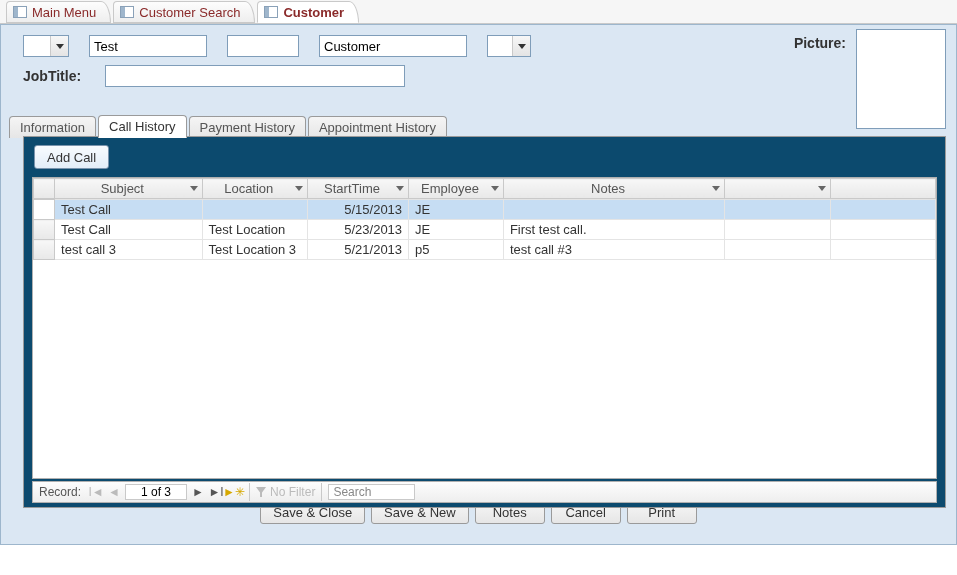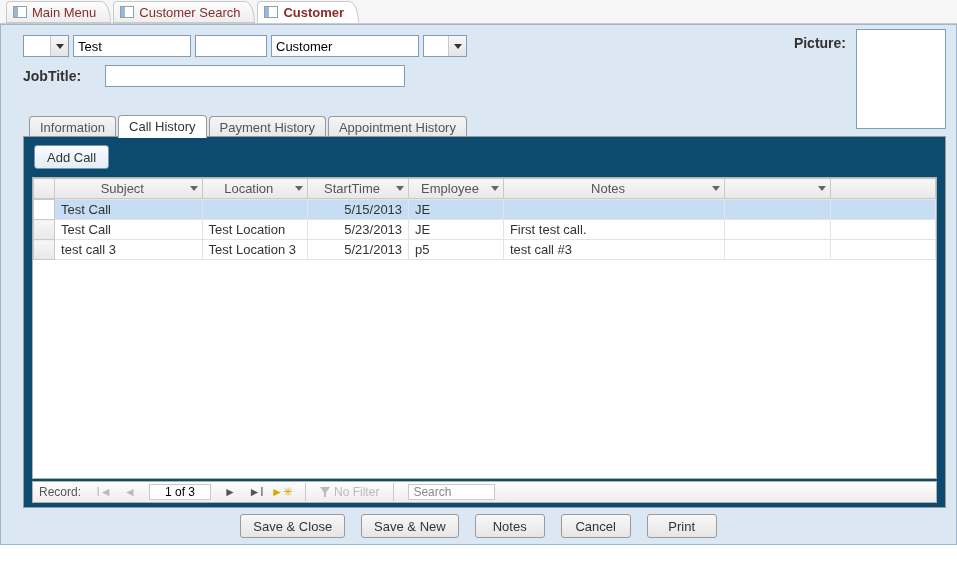--- a/index.html
+++ b/index.html
@@ -9,36 +9,36 @@
   
   .doc-tabs { height: 24px; display: flex; align-items: flex-end; padding-left: 6px; background: #f6f6f6; border-bottom: 1px solid #c9c9c9; }
   .doc-tab { display: flex; align-items: center; height: 22px; border: 1px solid #c9c9c9; border-bottom: 1px solid #c9c9c9; border-top-left-radius: 4px; border-top-right-radius: 10px 22px; background: linear-gradient(#fdfdfd,#eeeeee); margin-right: 2px; padding: 0 14px 0 6px; color: #8a2a2a; position: relative; cursor: pointer; }
   .doc-tab.active { background: #fff; border-bottom: 1px solid #fff; font-weight: bold; }
   .doc-tab .tab-icon { width: 14px; height: 12px; margin-right: 5px; border: 1px solid #8aa1b8; background: linear-gradient(to right,#9fb6cc 35%,#fff 35%); }
 
   
   .form-area { background: #dbe7f3; border: 1px solid #9db6cc; height: 521px; position: relative; }
 
   
-  .header-row { position: absolute; top: 10px; left: 22px; right: 20px; display: flex; align-items: flex-end; gap: 4px; }
+  .header-row { position: absolute; top: 10px; left: 22px; right: 20px; display: flex; align-items: flex-end; gap: 20px; }
   .combo { display: inline-flex; align-items: stretch; border: 1px solid #7f9db9; background: #fff; height: 22px; }
   .combo input { border: none; padding: 0 4px; font: inherit; height: 20px; outline: none; background: transparent; }
   .combo .drop { width: 18px; background: linear-gradient(#f7f7f7,#e4e4e4); border-left: 1px solid #c9c9c9; display: flex; align-items: center; justify-content: center; cursor: pointer; }
   .combo .drop::after { content: ""; border-left: 4px solid transparent; border-right: 4px solid transparent; border-top: 5px solid #333; }
   .textbox { border: 1px solid #7f9db9; background: #fff; height: 22px; padding: 0 4px; font: inherit; outline: none; }
 
   .picture-label { position: absolute; top: 10px; right: 110px; font-weight: bold; font-size: 14px; }
   .picture-box { position: absolute; top: 4px; right: 10px; width: 90px; height: 100px; border: 1px solid #7f9db9; background: #fff; }
 
   .jobtitle-row { position: absolute; top: 40px; left: 22px; display: flex; align-items: center; gap: 24px; }
   .jobtitle-row label { font-weight: bold; font-size: 14px; }
   .jobtitle-row input { width: 300px; }
 
   
-  .subtab-strip { position: absolute; top: 88px; left: 28px; display: flex; align-items: flex-end; height: 24px; }
+  .subtab-strip { position: absolute; top: 88px; left: 8px; display: flex; align-items: flex-end; height: 24px; }
   .subtab { border: 1px solid #9a9a9a; border-bottom: none; border-top-left-radius: 4px; border-top-right-radius: 4px; background: linear-gradient(#f5f5f5,#e6e6e6); padding: 3px 10px; margin-right: 2px; color: #555; cursor: pointer; position: relative; top: 1px; }
   .subtab.active { background: #fff; font-weight: normal; color: #333; border-bottom: 1px solid #fff; z-index: 2; }
 
   .subtab-panel { position: absolute; top: 111px; left: 22px; right: 10px; bottom: 36px; border: 1px solid #9a9a9a; background: #0c4a6e; z-index: 1; }
 
   
   .btn { display: inline-flex; align-items: center; justify-content: center; height: 24px; padding: 0 12px; border: 1px solid #7a94ad; border-radius: 3px; background: linear-gradient(#f8fbfe,#e3eef8); cursor: pointer; font: inherit; color: #333; }
   .add-call { position: absolute; top: 8px; left: 10px; }
 
   
@@ -47,32 +47,32 @@
   .grid th { background: linear-gradient(#f7f7f7,#e8e8e8); border: 1px solid #c9c9c9; font-weight: normal; padding: 2px 4px; text-align: left; position: relative; height: 20px; color: #555; }
   .grid th .hdr { display: flex; align-items: center; justify-content: space-between; }
   .grid th .drop-ind { width: 0; height: 0; border-left: 4px solid transparent; border-right: 4px solid transparent; border-top: 5px solid #666; margin-left: 4px; }
   .grid td { border: 1px solid #e4e4e4; padding: 2px 6px; height: 20px; white-space: nowrap; overflow: hidden; }
   .grid .rowsel { width: 18px; background: linear-gradient(#f7f7f7,#e8e8e8); border: 1px solid #c9c9c9; }
   .grid tr.selected td { background: #c6ddf3; }
   .grid tr.selected td:first-of-type { background: #fff; }
   .grid-body { flex: 1; overflow: auto; }
 
   
-  .recnav { position: absolute; left: 8px; right: 8px; bottom: 4px; height: 22px; border: 1px solid #b0b0b0; background: linear-gradient(#fdfdfd,#eeeeee); display: flex; align-items: center; font-size: 12px; color: #555; gap: 8px; }
+  .recnav { position: absolute; left: 8px; right: 8px; bottom: 4px; height: 22px; border: 1px solid #b0b0b0; background: linear-gradient(#fdfdfd,#eeeeee); display: flex; align-items: center; font-size: 12px; color: #555; }
   .recnav .lbl { padding: 0 6px; }
   .recnav .navbtn { width: 18px; height: 18px; display: flex; align-items: center; justify-content: center; cursor: pointer; color: #555; }
   .recnav .navbtn.disabled { color: #bbb; cursor: default; }
   .recnav input.pos { width: 62px; height: 16px; border: 1px solid #c9c9c9; text-align: center; font: inherit; margin: 0 2px; }
   .recnav .sep { width: 1px; height: 18px; background: #c9c9c9; margin: 0 6px; }
   .recnav .filter { display: flex; align-items: center; gap: 4px; color: #bbb; }
   .recnav .filter .funnel { width: 10px; height: 10px; background: conic-gradient(#bbb 0 25%, transparent 0 50%, #bbb 0 75%, transparent 0); clip-path: polygon(0 0, 100% 0, 60% 55%, 60% 100%, 40% 100%, 40% 55%); background: #bbb; }
   .recnav input.search { width: 87px; height: 16px; border: 1px solid #c9c9c9; padding: 0 4px; font: inherit; color: #888; }
 
   
-  .footer-btns { position: absolute; bottom: 6px; left: 0; right: 0; display: flex; gap: 16px; justify-content: center; }
+  .footer-btns { position: absolute; bottom: 20px; left: 0; right: 0; display: flex; gap: 6px; justify-content: center; }
   .footer-btns .btn { min-width: 70px; background: linear-gradient(#f7f7f7,#e6e6e6); border-color: #9a9a9a; }
 
   
   col.c-sel { width: 20px; }
   col.c-subject { width: 140px; }
   col.c-location { width: 100px; }
   col.c-start { width: 96px; }
   col.c-emp { width: 90px; }
   col.c-notes { width: 210px; }
   col.c-x1 { width: 100px; }

